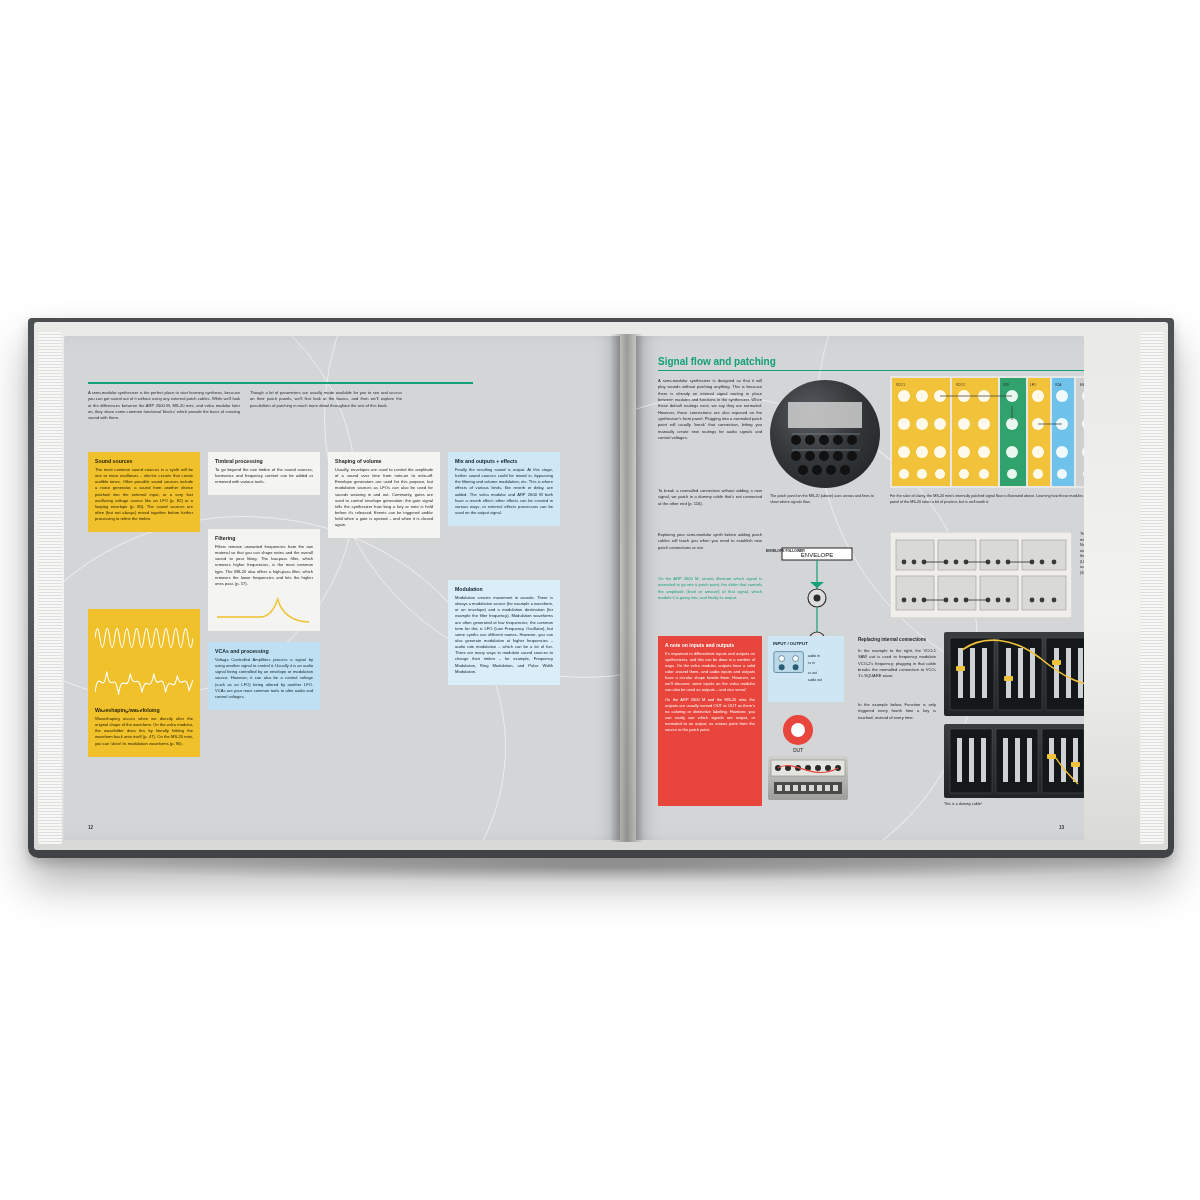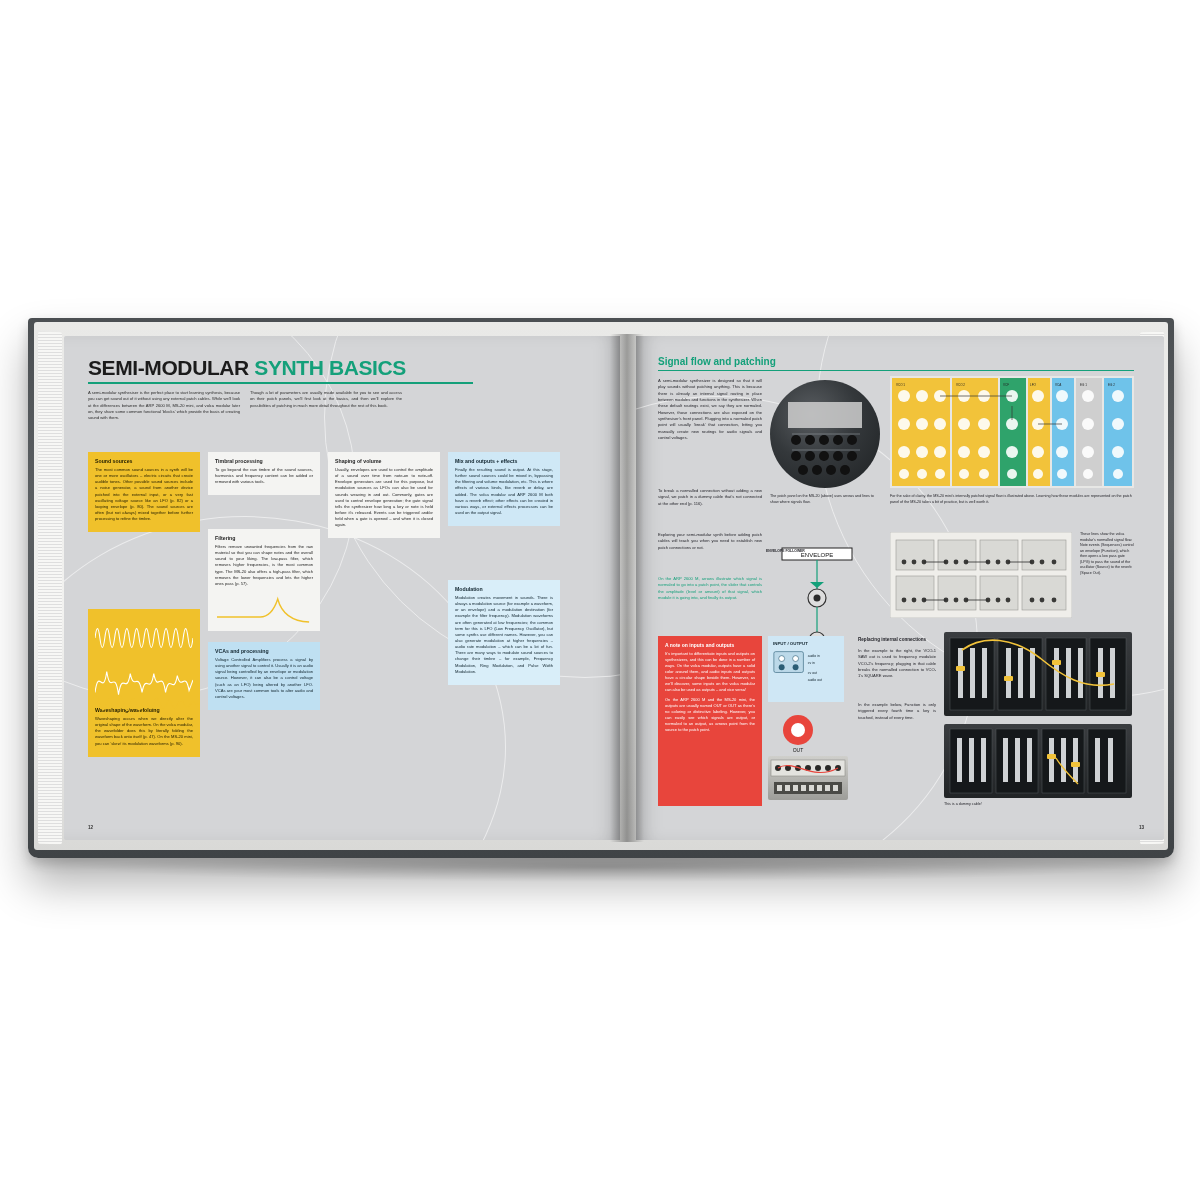--- a/index.html
+++ b/index.html
@@ -26,21 +26,21 @@
     background:repeating-linear-gradient(180deg,#f7f7f5 0px,#f7f7f5 2px,#dedede 2px,#dedede 3px);
     transform:skewY(-1.2deg);border-radius:2px;}
 
   .gutter{position:absolute;left:582px;top:16px;width:34px;height:508px;
     background:linear-gradient(90deg,rgba(0,0,0,0) 0%,rgba(0,0,0,.20) 30%,rgba(0,0,0,.34) 50%,rgba(0,0,0,.20) 70%,rgba(0,0,0,0) 100%);
     z-index:6;pointer-events:none;}
 
   .page{position:absolute;top:18px;height:504px;background:#d4d5d7;overflow:hidden;}
   .page.left{left:36px;width:556px;border-radius:2px 0 0 2px;
     box-shadow:inset -16px 0 22px -14px rgba(0,0,0,.35);}
-  .page.right{left:608px;width:528px;border-radius:0 2px 2px 0;
+  .page.right{left:608px;width:448px;border-radius:0 2px 2px 0;
     box-shadow:inset 16px 0 22px -14px rgba(0,0,0,.35);}
 
   
   .swoosh{position:absolute;border:1px solid rgba(255,255,255,.55);border-radius:50%;}
 
   
   .title{position:absolute;left:24px;top:20px;font-size:21px;font-weight:bold;letter-spacing:-.4px;color:#1b1b1b;}
   .title .accent{color:#14a07a;}
   .title-rule{position:absolute;left:24px;top:46px;width:385px;height:1.5px;background:#14a07a;}
 
@@ -96,21 +96,20 @@
       <div class="cover-inner"></div>
       <div class="edge-left"></div>
       <div class="edge-right"></div>
 
       <div class="page left">
 
         <div class="swoosh" style="left:-130px;top:-60px;width:420px;height:420px;"></div>
         <div class="swoosh" style="left:-80px;top:180px;width:520px;height:460px;"></div>
         <div class="swoosh" style="left:260px;top:-180px;width:520px;height:520px;"></div>
 
-        <div class="title"><span>SEMI-MODULAR </span><span class="accent">SYNTH BASICS</span></div>
         <div class="title-rule"></div>
 
         <div class="intro c1">A semi-modular synthesiser is the perfect place to start learning synthesis, because you can get sound out of it without using any external patch cables. While we'll look at the differences between the ARP 2600 M, MS-20 mini, and volca modular later on, they share some common functional 'blocks' which provide the basis of creating sound with them.</div>
         <div class="intro c2">Though a lot of parameters are usually made available for you to see and access on their patch panels, we'll first look at the basics, and then we'll explore the possibilities of patching in much more detail throughout the rest of this book.</div>
 
         <div class="boxes">
 
           <div class="bx yellow" style="left:0;top:0;width:112px;">
             <h4>Sound sources</h4>
             <p>The most common sound sources in a synth will be one or more oscillators – electric circuits that create audible tones. Other possible sound sources include a noise generator, a sound from another device patched into the external input, or a very fast oscillating voltage source like an LFO (p. 82) or a looping envelope (p. 80). The sound sources are often (but not always) mixed together before further processing to refine the timbre.</p>

